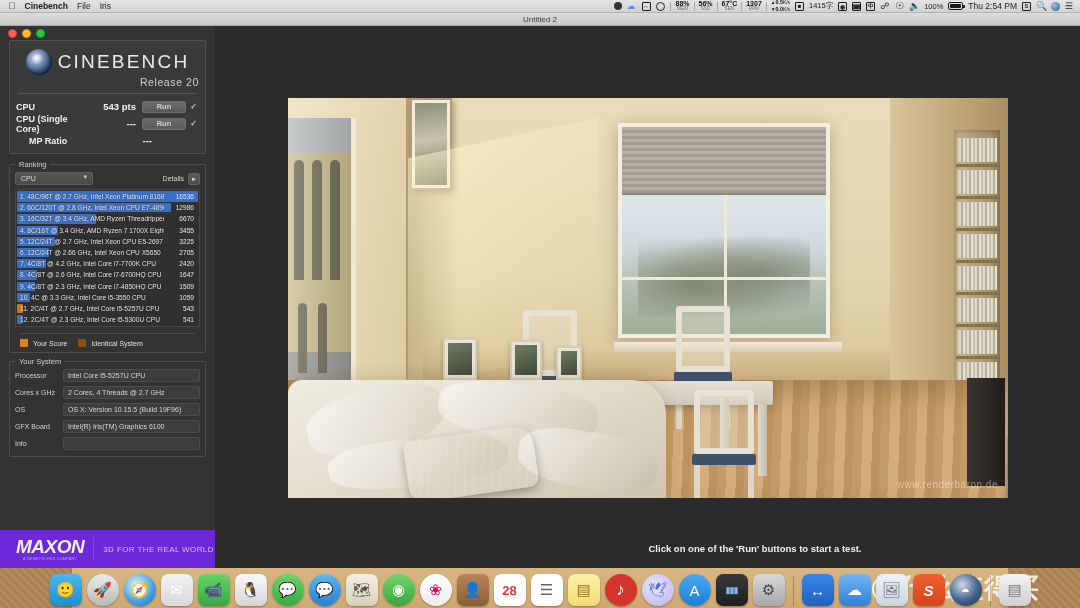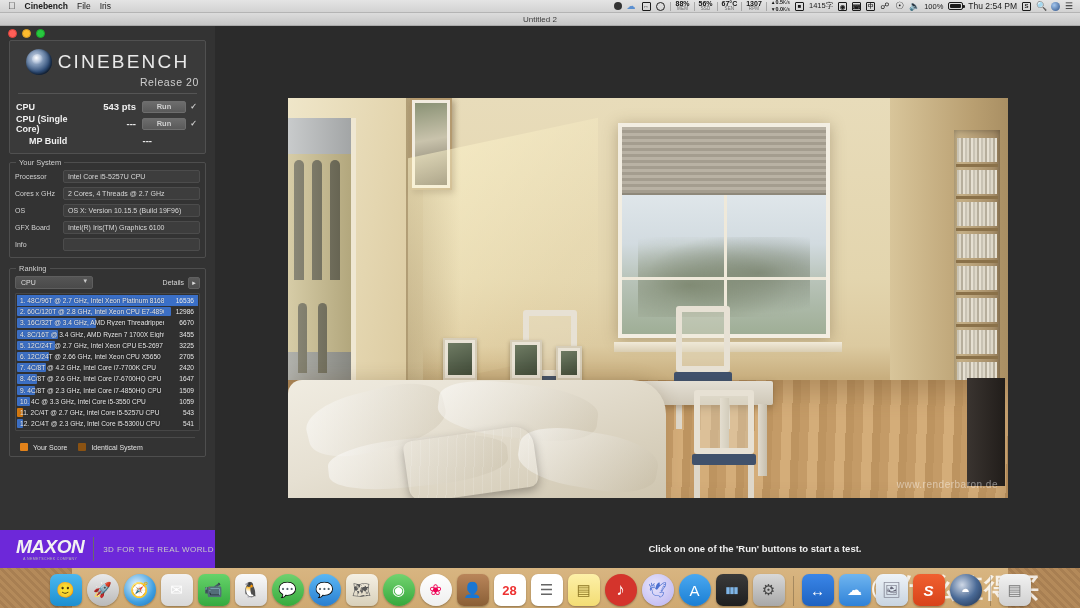--- a/index.html
+++ b/index.html
@@ -407,48 +407,24 @@
           <span class="run-btn">Run</span>
           <span class="chk">✓</span>
         </div>
         <div class="score-row">
           <span class="score-label">CPU (Single Core)</span>
           <span class="score-val">---</span>
           <span class="run-btn">Run</span>
           <span class="chk">✓</span>
         </div>
         <div class="score-row">
-          <span class="score-label indent">MP Build</span>
+          <span class="score-label indent">MP Ratio</span>
           <span class="score-val">---</span>
           <span style="width:28px;margin-left:6px"></span>
           <span class="chk"></span>
-        </div>
-      </div>
-
-      <div class="fset">
-        <span class="fset-legend">Your System</span>
-        <div class="sys-row">
-          <span class="sys-key">Processor</span>
-          <span class="sys-val">Intel Core i5-5257U CPU</span>
-        </div>
-        <div class="sys-row">
-          <span class="sys-key">Cores x GHz</span>
-          <span class="sys-val">2 Cores, 4 Threads @ 2.7 GHz</span>
-        </div>
-        <div class="sys-row">
-          <span class="sys-key">OS</span>
-          <span class="sys-val">OS X: Version 10.15.5 (Build 19F96)</span>
-        </div>
-        <div class="sys-row">
-          <span class="sys-key">GFX Board</span>
-          <span class="sys-val">Intel(R) Iris(TM) Graphics 6100</span>
-        </div>
-        <div class="sys-row">
-          <span class="sys-key">Info</span>
-          <span class="sys-val"></span>
         </div>
       </div>
 
       <div class="fset" style="margin-top:10px;">
         <span class="fset-legend">Ranking</span>
         <div class="rank-head">
           <span class="rank-select">CPU</span>
           <span class="rank-details">
             <span class="rank-details-label">Details</span>
             <span class="det-btn">▸</span>
@@ -514,20 +490,44 @@
               <div class="rank-bar" style="width: 6.41243px;"></div>
               <span class="rank-name">12. 2C/4T @ 2.3 GHz, Intel Core i5-5300U CPU</span>
               <span class="rank-score">541</span>
             </div>
           </div>
         <div class="legend-wrap">
           <span class="lg-sw own"></span>
           <span class="lg-txt">Your Score</span>
           <span class="lg-sw ident"></span>
           <span class="lg-txt">Identical System</span>
+        </div>
+      </div>
+
+      <div class="fset">
+        <span class="fset-legend">Your System</span>
+        <div class="sys-row">
+          <span class="sys-key">Processor</span>
+          <span class="sys-val">Intel Core i5-5257U CPU</span>
+        </div>
+        <div class="sys-row">
+          <span class="sys-key">Cores x GHz</span>
+          <span class="sys-val">2 Cores, 4 Threads @ 2.7 GHz</span>
+        </div>
+        <div class="sys-row">
+          <span class="sys-key">OS</span>
+          <span class="sys-val">OS X: Version 10.15.5 (Build 19F96)</span>
+        </div>
+        <div class="sys-row">
+          <span class="sys-key">GFX Board</span>
+          <span class="sys-val">Intel(R) Iris(TM) Graphics 6100</span>
+        </div>
+        <div class="sys-row">
+          <span class="sys-key">Info</span>
+          <span class="sys-val"></span>
         </div>
       </div>
 
       <div id="maxon">
         <span class="maxon-logo">
           <span class="maxon-word">MAXON</span>
           <span class="maxon-sub">A NEMETSCHEK COMPANY</span>
         </span>
         <span class="maxon-div"></span>
         <span class="maxon-tag">3D FOR THE REAL WORLD</span>

